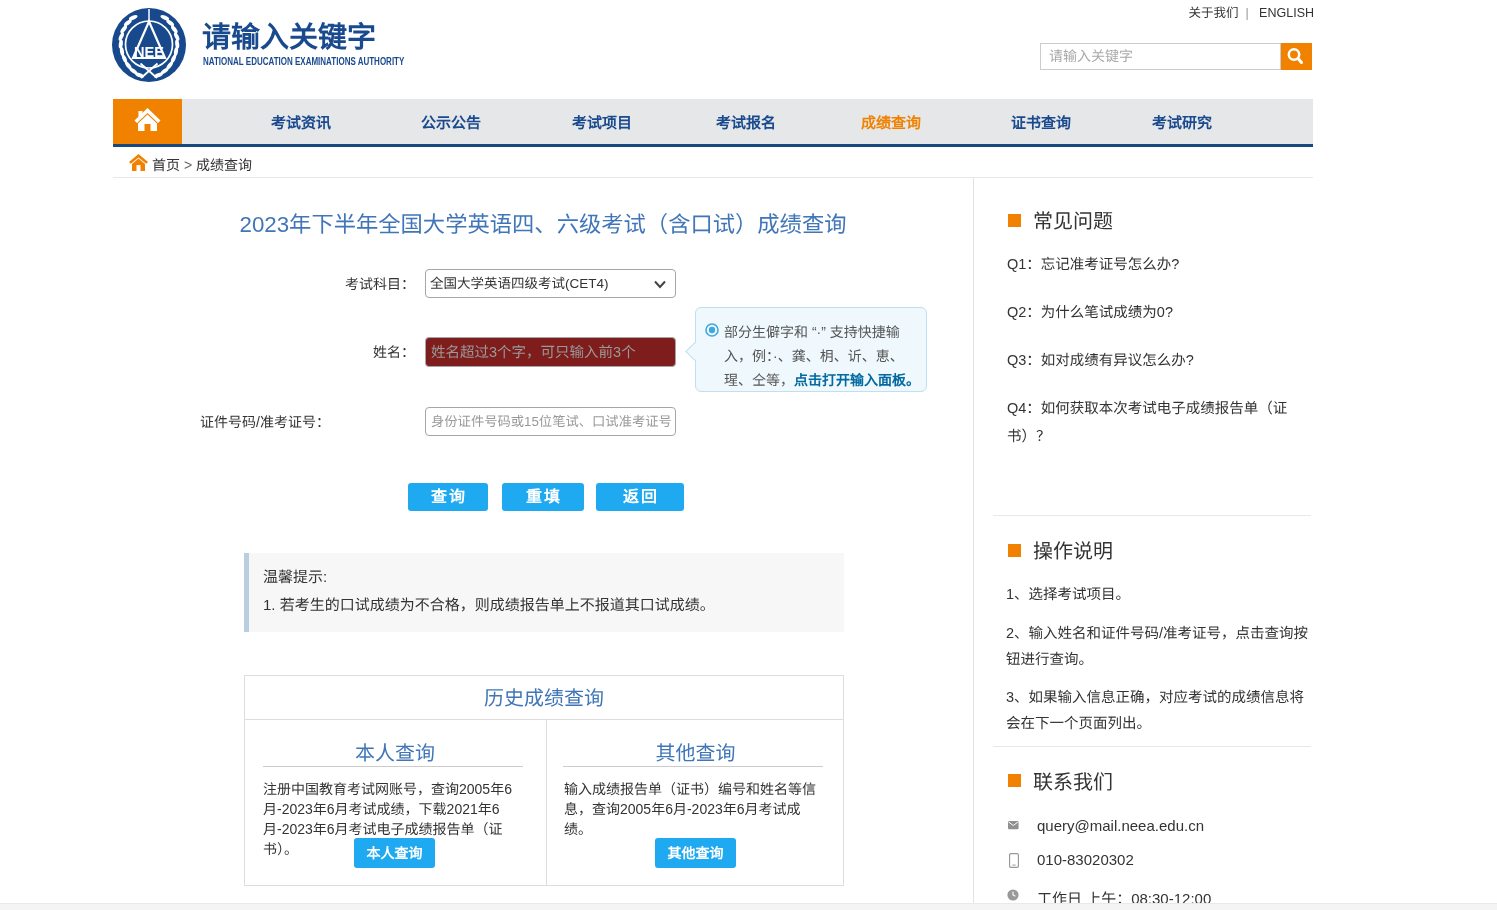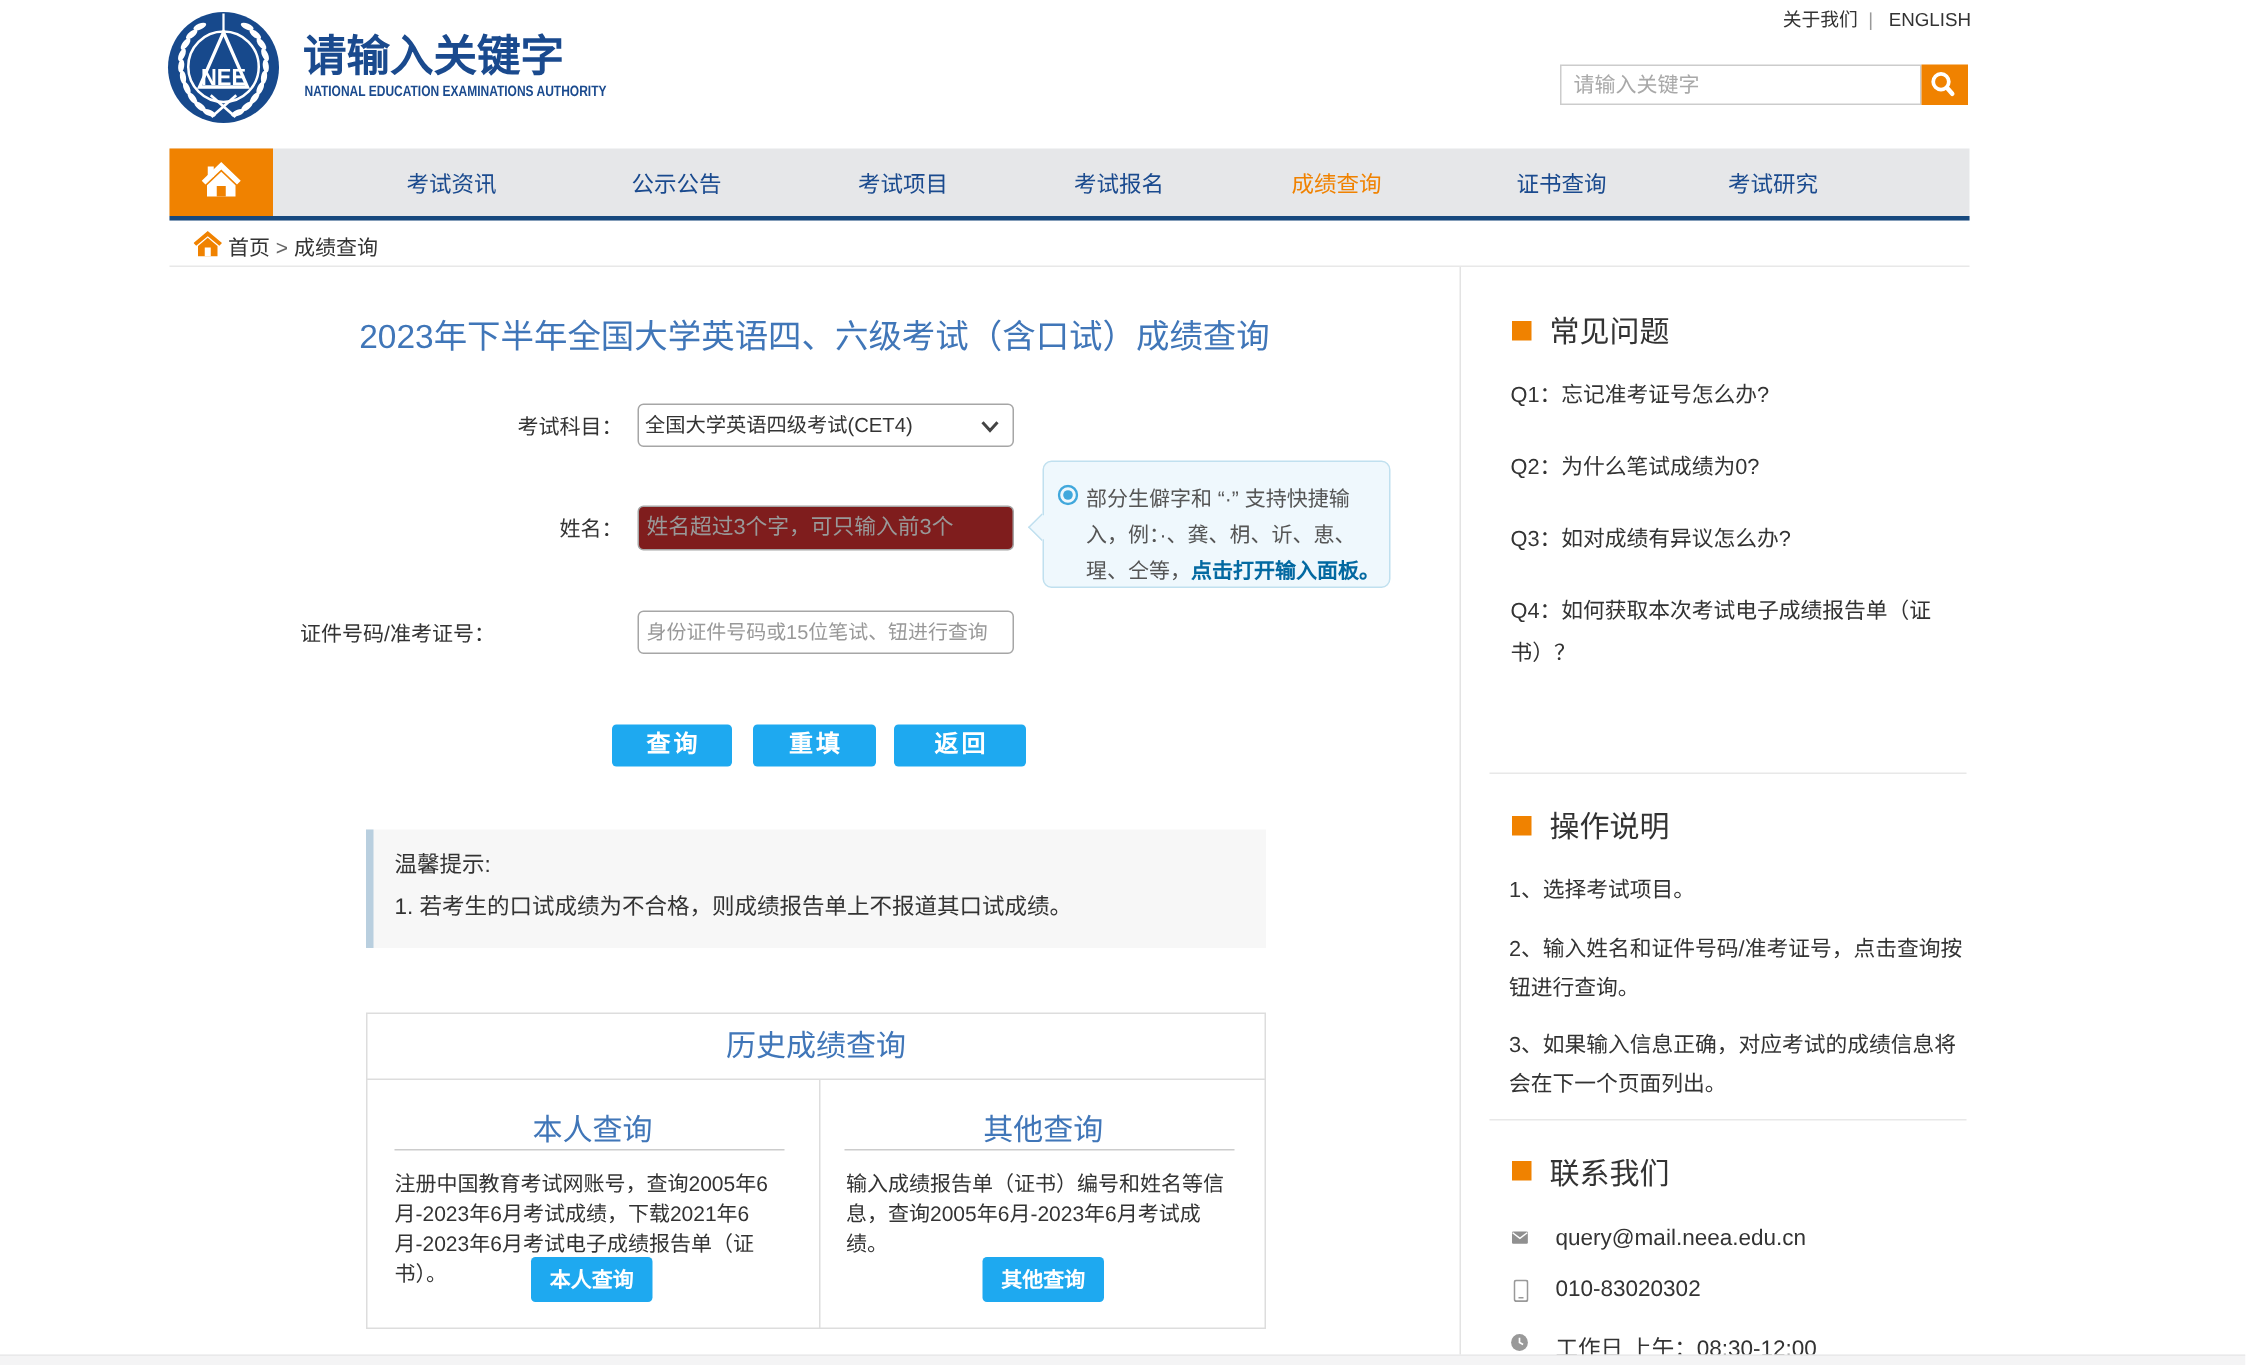--- a/index.html
+++ b/index.html
@@ -2,21 +2,21 @@
 <html lang="zh-CN"><head>
 <meta charset="utf-8">
 <title>中国教育考试网</title>
 <style>
 * { margin:0; padding:0; box-sizing:border-box; }
 html,body { width:1497px; height:910px; background:#fff; font-family:"Liberation Sans", sans-serif; }
 #page { position:relative; width:1497px; height:910px; overflow:hidden; }
 .abs { position:absolute; }
 .navy { color:#1a4a8e; }
 .orange-bg { background:#f08200; }
-.nav-item { top:111px; width:120px; text-align:center; font-size:15px; font-weight:normal; }
+.nav-item { top:111px; width:120px; text-align:center; font-size:15px; font-weight:bold; }
 .btn { height:28px; background:#1ea9f0; border-radius:3px; color:#fff; font-size:16px; font-weight:bold; text-align:center; line-height:28px; letter-spacing:2px; text-indent:2px; }
 .sbh { font-size:20px; color:#333; }
 .sbt { font-size:14.5px; color:#333; line-height:28px; white-space:nowrap; }
 .ins { font-size:14.5px; color:#333; line-height:26px; white-space:nowrap; }
 .ctext { font-size:15px; color:#333; white-space:nowrap; }
 </style>
 </head>
 <body>
 <div id="page">
 
@@ -99,21 +99,21 @@
   <div class="abs" style="left:425px; top:269px; width:251px; height:29px; border:1px solid #a6a6a6; border-radius:4px; background:#fff; font-size:13.5px; color:#333; line-height:27px; padding-left:4px; white-space:nowrap;">全国大学英语四级考试(CET4)
     <svg style="position:absolute; right:9px; top:10px;" width="12" height="9" viewBox="0 0 12 9">
         <path d="M1 1.5 L6 7 L11 1.5" fill="none" stroke="#444" stroke-width="2"></path>
       </svg>
   </div>
 
   <div class="abs" style="left:115px; top:341px; width:300px; text-align:right; font-size:14px; color:#333;">姓名：</div>
   <div class="abs" style="left:425px; top:337px; width:251px; height:30px; border:1px solid #a6a6a6; border-radius:4px; background:#7f1d1d; font-size:14.5px; color:#999; line-height:28px; padding-left:5px; white-space:nowrap;">姓名超过3个字，可只输入前3个</div>
 
   <div class="abs" style="left:115px; top:411px; width:300px; text-align:center; font-size:14px; color:#333;">证件号码/准考证号：</div>
-  <div class="abs" style="left:425px; top:407px; width:251px; height:29px; border:1px solid #a6a6a6; border-radius:4px; background:#fff; font-size:13.3px; color:#999; line-height:27px; padding-left:5px; white-space:nowrap; overflow:hidden;">身份证件号码或15位笔试、钮进行查询</div>
+  <div class="abs" style="left:425px; top:407px; width:251px; height:29px; border:1px solid #a6a6a6; border-radius:4px; background:#fff; font-size:13.3px; color:#999; line-height:27px; padding-left:5px; white-space:nowrap; overflow:hidden;">身份证件号码或15位笔试、口试准考证号</div>
 
   <div class="abs" style="left:695px; top:307px; width:232px; height:85px; background:#eff8fd; border:1px solid #c0e0ef; border-radius:6px;"></div>
   <div class="abs" style="left:688px; top:345px; width:13px; height:13px; background:#eff8fd; border-left:1px solid #c0e0ef; border-bottom:1px solid #c0e0ef; transform:rotate(45deg);"></div>
   <svg class="abs" style="left:705px; top:323px;" width="14" height="14" viewBox="0 0 14 14">
     <circle cx="7" cy="7" r="6" fill="none" stroke="#41a8dc" stroke-width="1.6"></circle>
     <circle cx="7" cy="7" r="3.2" fill="#41a8dc"></circle>
   </svg>
   <div class="abs" style="left:724px; top:320px; width:210px; font-size:14px; color:#555; line-height:24px; white-space:nowrap;">部分生僻字和 “·” 支持快捷输<br>入，例：·、龚、枂、䜣、恵、<br>瑆、仝等，<span style="color:#0369a1;font-weight:bold;">点击打开输入面板。</span></div>
 
   <div class="abs btn" style="left:408px; top:483px; width:80px;">查询</div>

